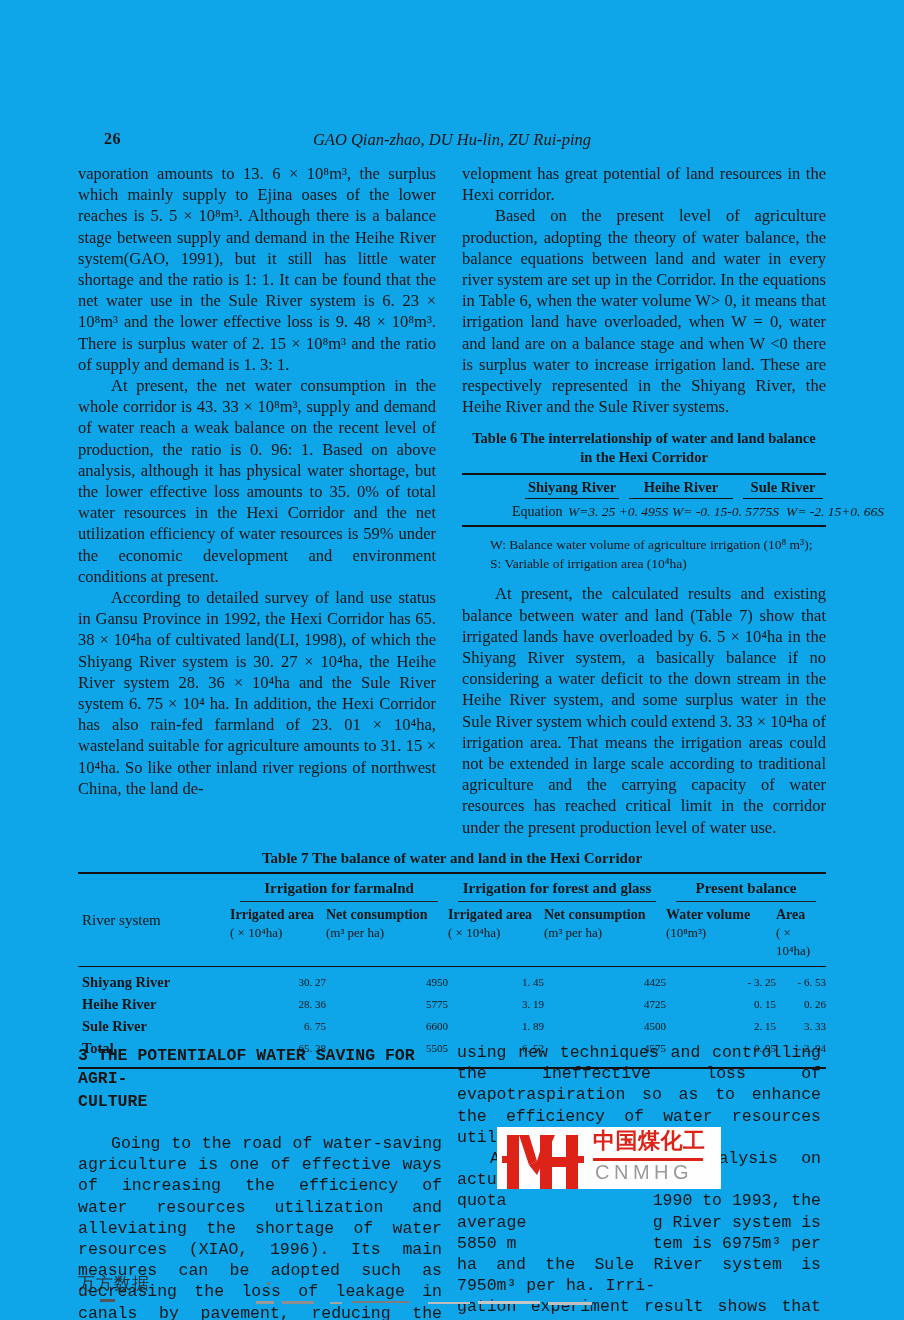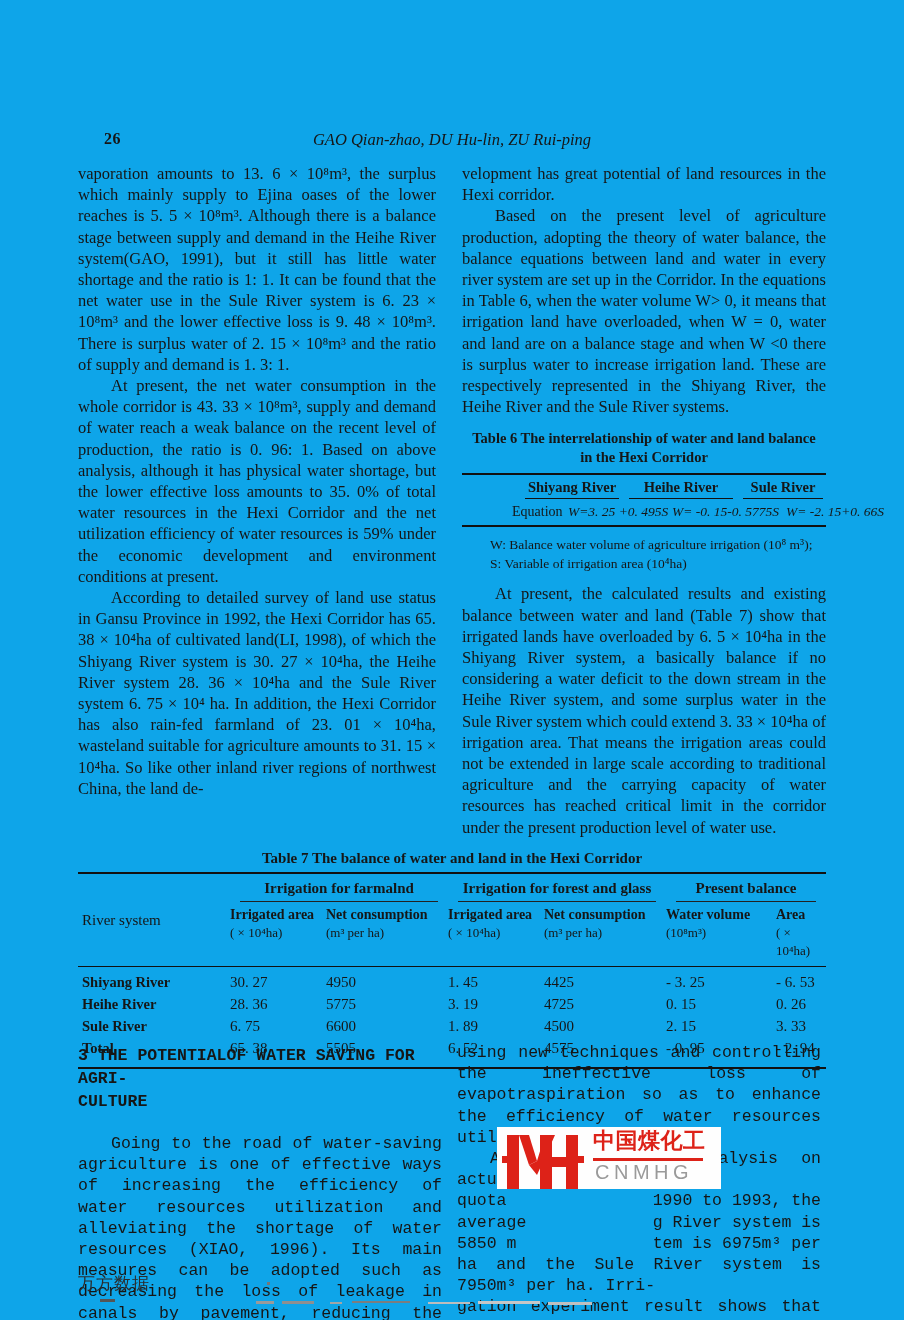--- a/index.html
+++ b/index.html
@@ -39,21 +39,21 @@
   .t7rowsys { position:absolute; left:4px; top:50%; transform:translateY(-50%); font-size:15px; font-weight:normal; }
   .t7groups { display:grid; grid-template-columns:152px 218px 218px 160px; }
   .t7groups .g { text-align:center; font-size:15px; font-weight:bold; padding:2px 0 4px 0; border-bottom:1.5px solid #222; margin:0 10px; }
   .t7groups .empty { border-bottom:none; margin:0; }
   .t7subs { display:grid; grid-template-columns:152px 96px 122px 96px 122px 110px 50px; margin-top:4px; }
   .t7subs .s { font-size:14px; font-weight:bold; line-height:18px; }
   .t7subs .unit { display:block; font-weight:normal; font-size:13px; }
   .t7body { padding:4px 0 8px 0; }
   .t7row { display:grid; grid-template-columns:152px 96px 122px 96px 122px 110px 50px; line-height:22px; }
   .t7row .lbl { font-weight:bold; font-size:14.5px; padding-left:4px; }
-  .t7row .v { text-align:left; font-size:15px; }
+  .t7row .v { text-align:right; font-size:11px; }
   
   .fragline { display:flex; justify-content:space-between; font-size:16.5px; line-height:21.2px; }
   
   .wm { position:absolute; left:497px; top:1127px; width:224px; height:62px; background:#fefefe; z-index:5; }
   .wm-logo { position:absolute; left:5px; top:4px; }
   .wm-cn { position:absolute; left:96px; top:2px; font-size:22px; line-height:24px; color:#dd2218; font-weight:bold; letter-spacing:0.5px; white-space:nowrap; font-family:"Liberation Sans","DejaVu Sans",sans-serif; }
   .wm-rule { position:absolute; left:96px; top:31px; width:110px; height:2.5px; background:#dd2218; }
   .wm-latin { position:absolute; left:98px; top:34px; font-size:20px; color:#9a9a9a; letter-spacing:4.5px; font-family:"Liberation Sans","DejaVu Sans",sans-serif; white-space:nowrap; }
   
   .footer { position:absolute; left:78px; top:1272px; font-size:17px; color:#2b2b2b; letter-spacing:1px; font-family:"Liberation Sans","DejaVu Sans",sans-serif; }

